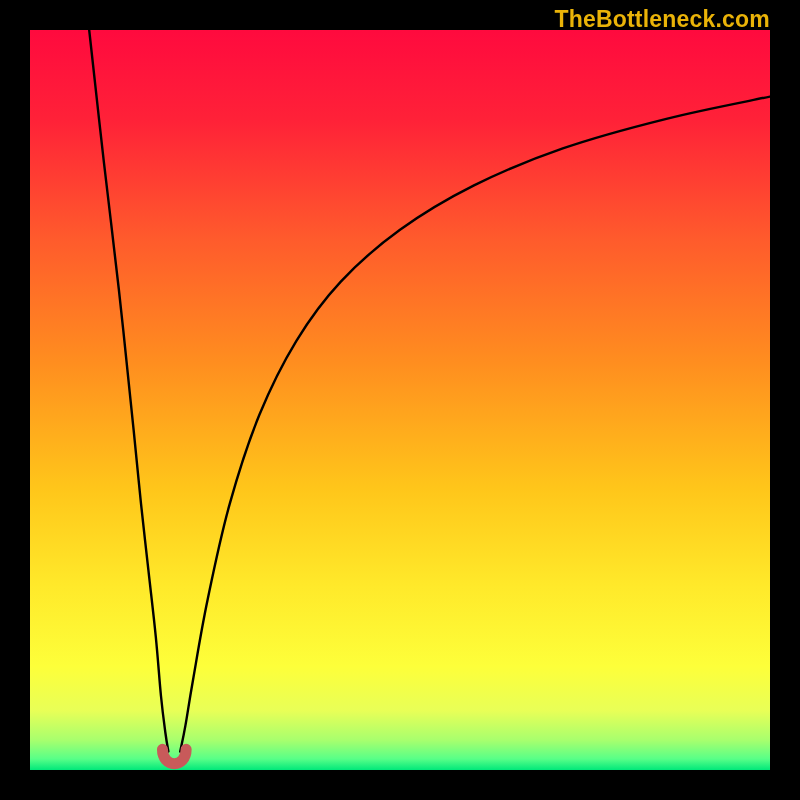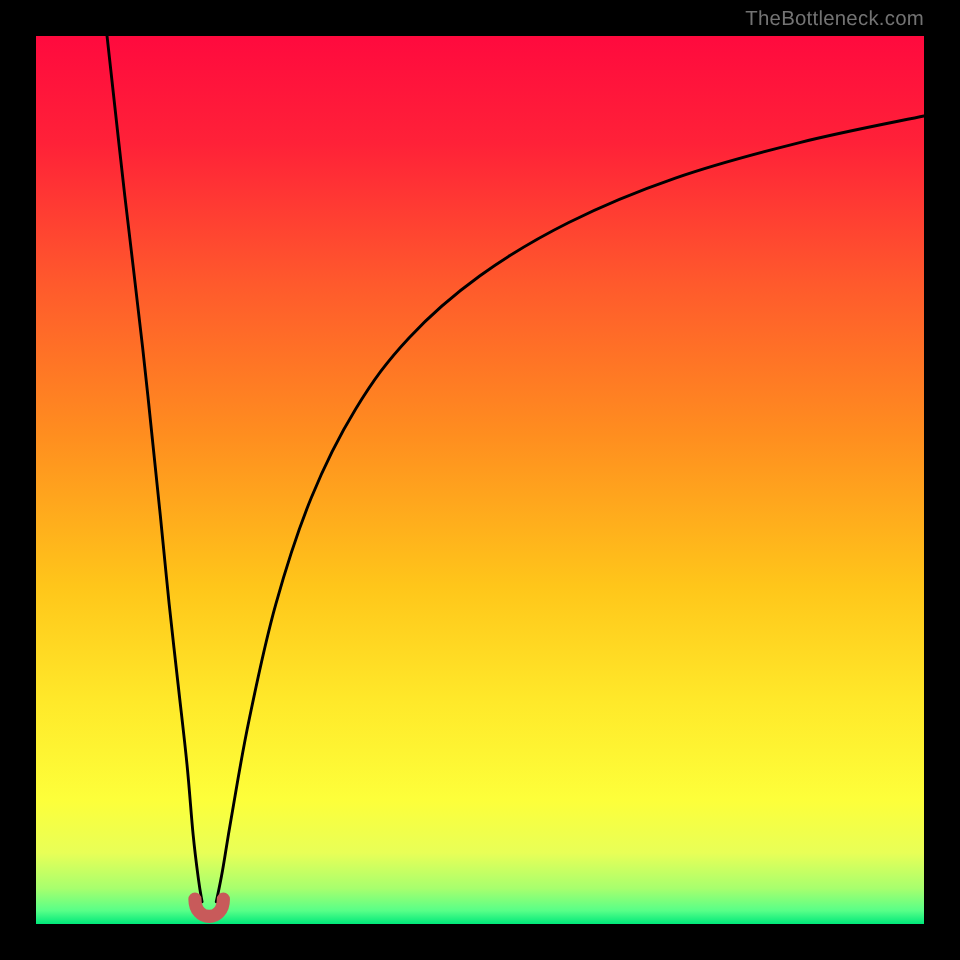--- a/index.html
+++ b/index.html
@@ -38,23 +38,23 @@
     position: absolute;
     left: 0;
     top: 0;
     width: 100%;
     height: 100%;
   }
   .watermark {
     position: absolute;
     top: 6px;
     right: 30px;
-    color: #737373;
-    font-size: 17px;
-    font-weight: 400;
+    color: #eab308;
+    font-size: 23px;
+    font-weight: 700;
     letter-spacing: 0.2px;
   }
 </style>
 </head>
 <body>
 
 <div class="chart-frame">
   <div class="plot-area">
     <svg class="gradient-bg" viewBox="0 0 740 740" preserveAspectRatio="none">
       <defs>

